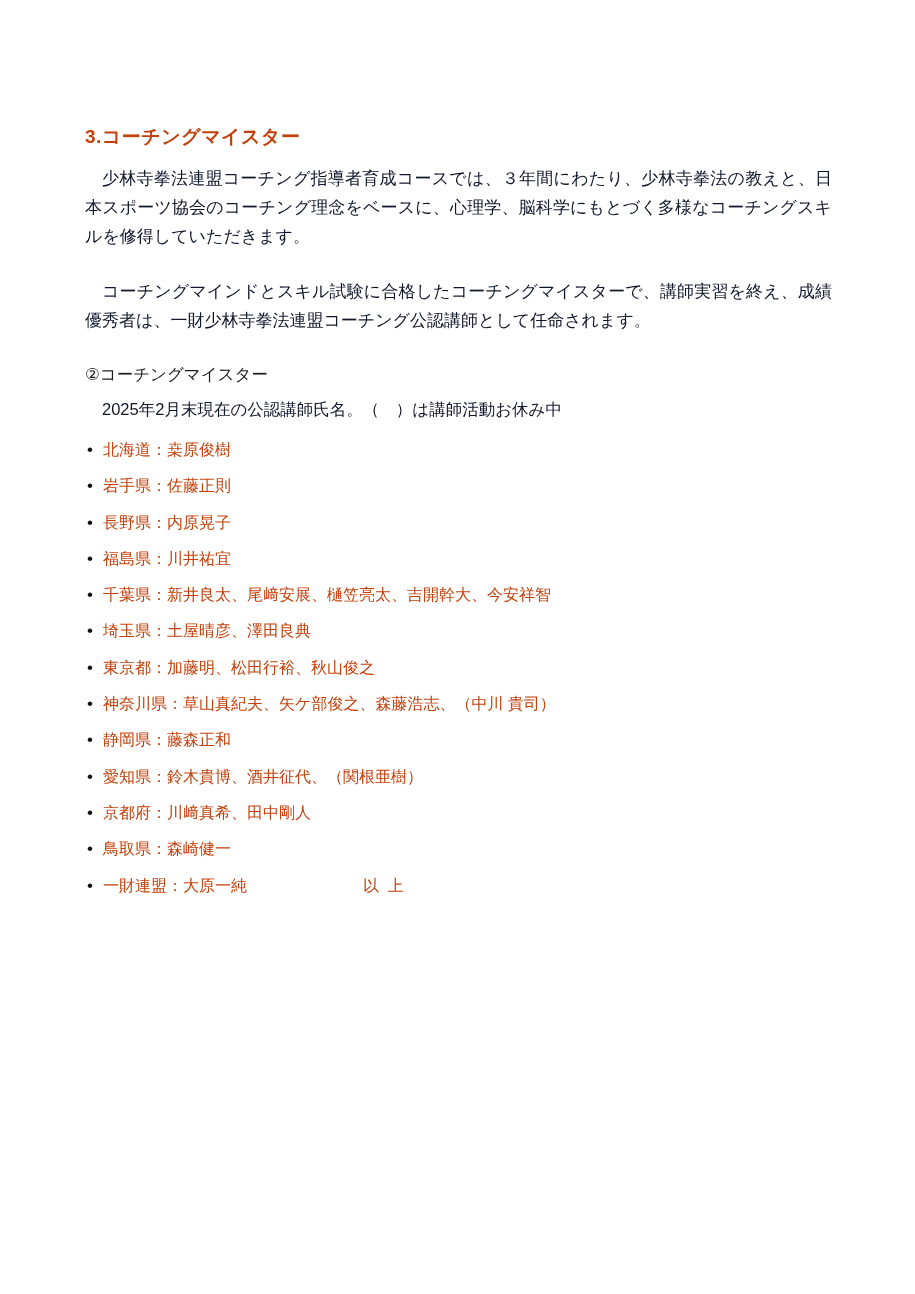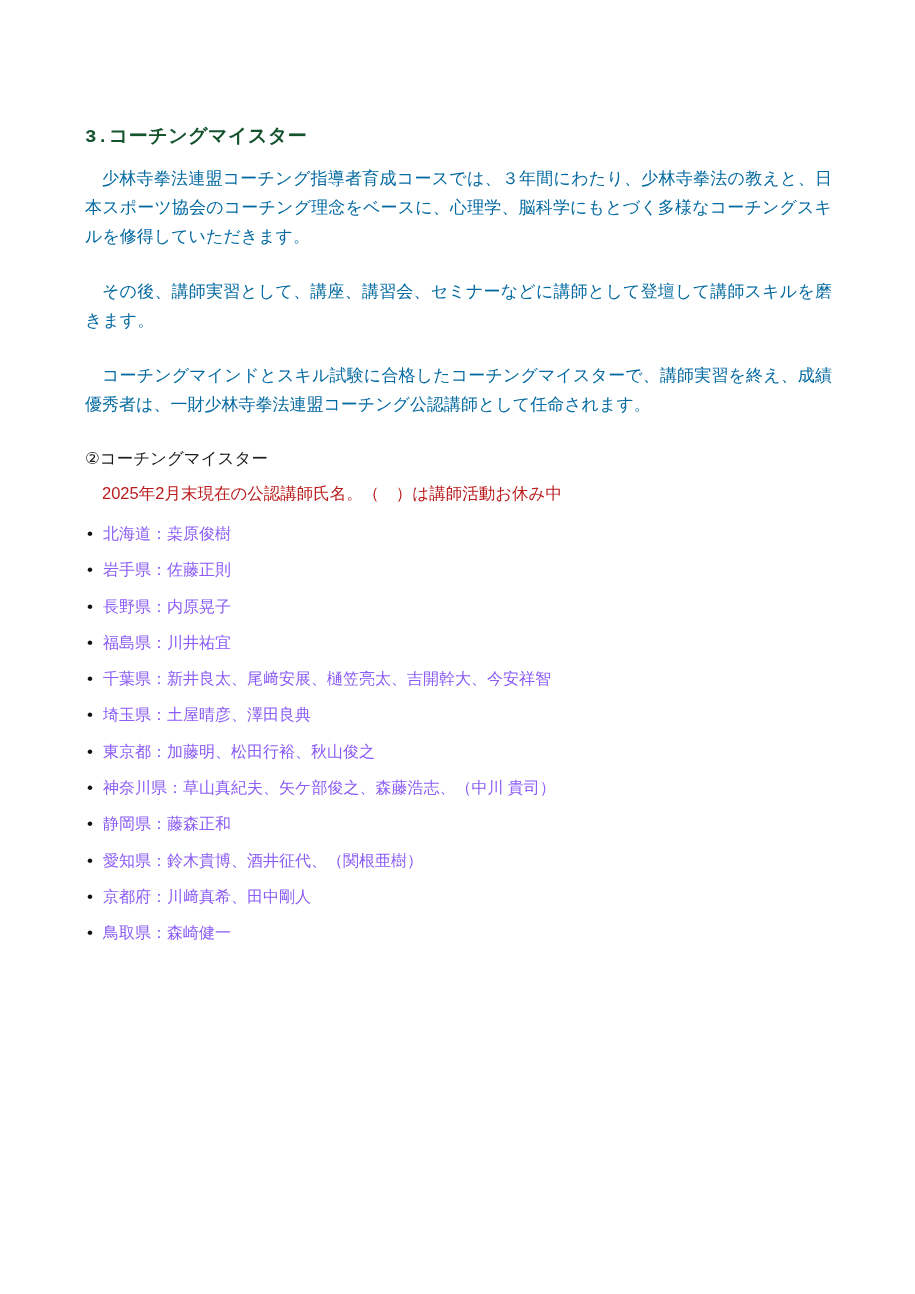--- a/index.html
+++ b/index.html
@@ -16,64 +16,64 @@
   }
   .page {
     box-sizing: border-box;
     width: 915px;
     height: 1294px;
     padding: 126px 83px 0 85px;
     background: #ffffff;
   }
   .doc-heading {
     margin: 0 0 16px 0;
-    font-family: Liberation Mono, monospace;
+    font-family: Liberation Sans, sans-serif;
     font-weight: bold;
     font-size: 19px;
     line-height: 22px;
     letter-spacing: 0.5px;
-    color: #14532d;
+    color: #c2410c;
   }
   .doc-para {
     margin: 0 0 26px 0;
     font-family: "Liberation Serif", "DejaVu Serif", serif;
     font-size: 17px;
     line-height: 29px;
     text-align: justify;
     text-indent: 1em;
-    color: #0369a1;
+    color: #0f172a;
   }
   .doc-para:last-of-type { margin-bottom: 0; }
   .sub-heading {
     margin: 28px 0 1px 0;
     font-size: 16.5px;
     font-weight: normal;
     line-height: 22px;
     color: #1a1a1a;
   }
   .list-intro {
     margin: 13px 0 0 0;
     padding-left: 17px;
     font-size: 16.5px;
     line-height: 22px;
-    color: #b91c1c;
+    color: #0f172a;
   }
   ul.instructor-list {
     list-style: none;
     margin: 20px 0 0 0;
     padding: 0;
   }
   ul.instructor-list li {
     position: relative;
     padding-left: 18px;
     font-size: 16px;
     line-height: 20px;
     margin-bottom: 16.3px;
     white-space: nowrap;
-    color: #8b5cf6;
+    color: #c2410c;
   }
   ul.instructor-list li::before {
     content: "\2022";
     position: absolute;
     left: 2px;
     top: 0;
     font-size: 17px;
     line-height: 20px;
     color: #111111;
   }
@@ -84,35 +84,35 @@
   }
 </style>
 </head>
 <body>
 
 <div class="page">
   <h1 class="doc-heading">3.コーチングマイスター</h1>
 
   <p class="doc-para">少林寺拳法連盟コーチング指導者育成コースでは、３年間にわたり、少林寺拳法の教えと、日本スポーツ協会のコーチング理念をベースに、心理学、脳科学にもとづく多様なコーチングスキルを修得していただきます。</p>
 
-  <p class="doc-para">その後、講師実習として、講座、講習会、セミナーなどに講師として登壇して講師スキルを磨きます。</p>
 
   <p class="doc-para">コーチングマインドとスキル試験に合格したコーチングマイスターで、講師実習を終え、成績優秀者は、一財少林寺拳法連盟コーチング公認講師として任命されます。</p>
 
   <h2 class="sub-heading">②コーチングマイスター</h2>
 
   <p class="list-intro">2025年2月末現在の公認講師氏名。（　）は講師活動お休み中</p>
 
   <ul class="instructor-list">
       <li><span>北海道：桒原俊樹</span></li>
       <li><span>岩手県：佐藤正則</span></li>
       <li><span>長野県：内原晃子</span></li>
       <li><span>福島県：川井祐宜</span></li>
       <li><span>千葉県：新井良太、尾﨑安展、樋笠亮太、吉開幹大、今安祥智</span></li>
       <li><span>埼玉県：土屋晴彦、澤田良典</span></li>
       <li><span>東京都：加藤明、松田行裕、秋山俊之</span></li>
       <li><span>神奈川県：草山真紀夫、矢ケ部俊之、森藤浩志、（中川 貴司）</span></li>
       <li><span>静岡県：藤森正和</span></li>
       <li><span>愛知県：鈴木貴博、酒井征代、（関根亜樹）</span></li>
       <li><span>京都府：川﨑真希、田中剛人</span></li>
       <li><span>鳥取県：森崎健一</span></li>
+      <li><span>一財連盟：大原一純</span><span class="closing">以 上</span></li>
     </ul>
 </div>
 
 </body></html>

